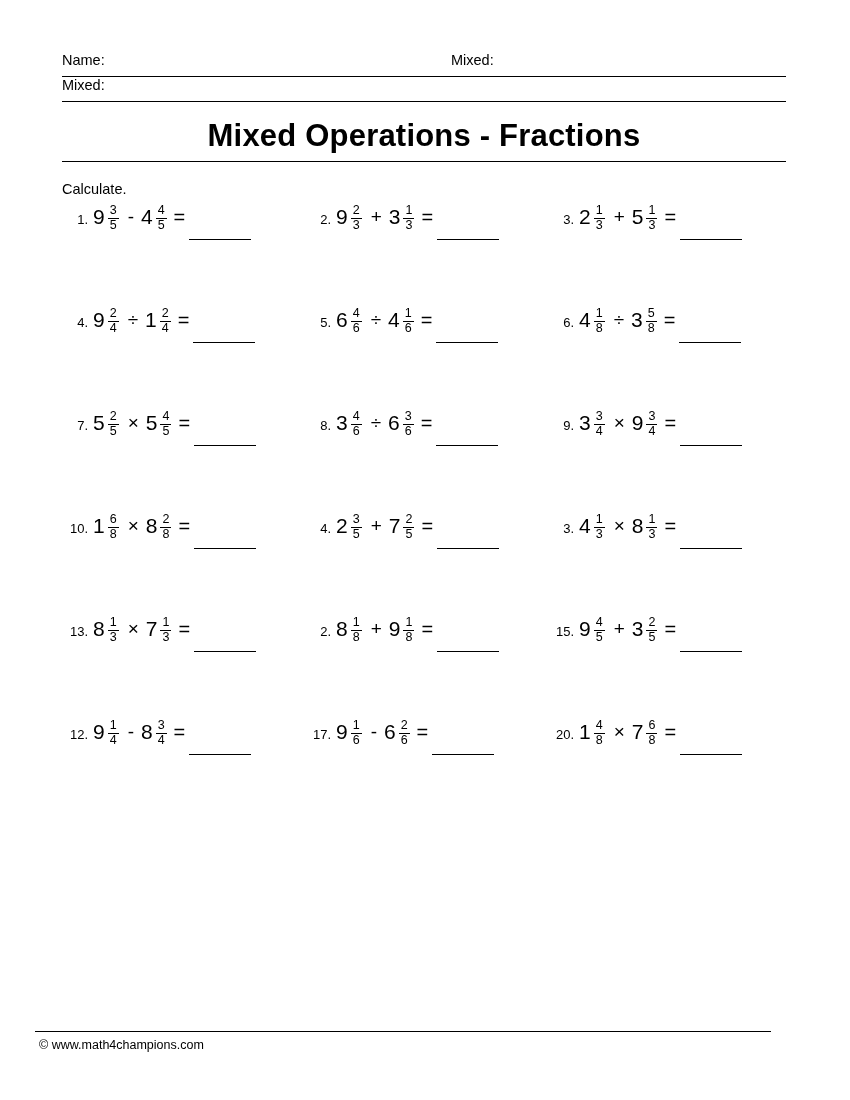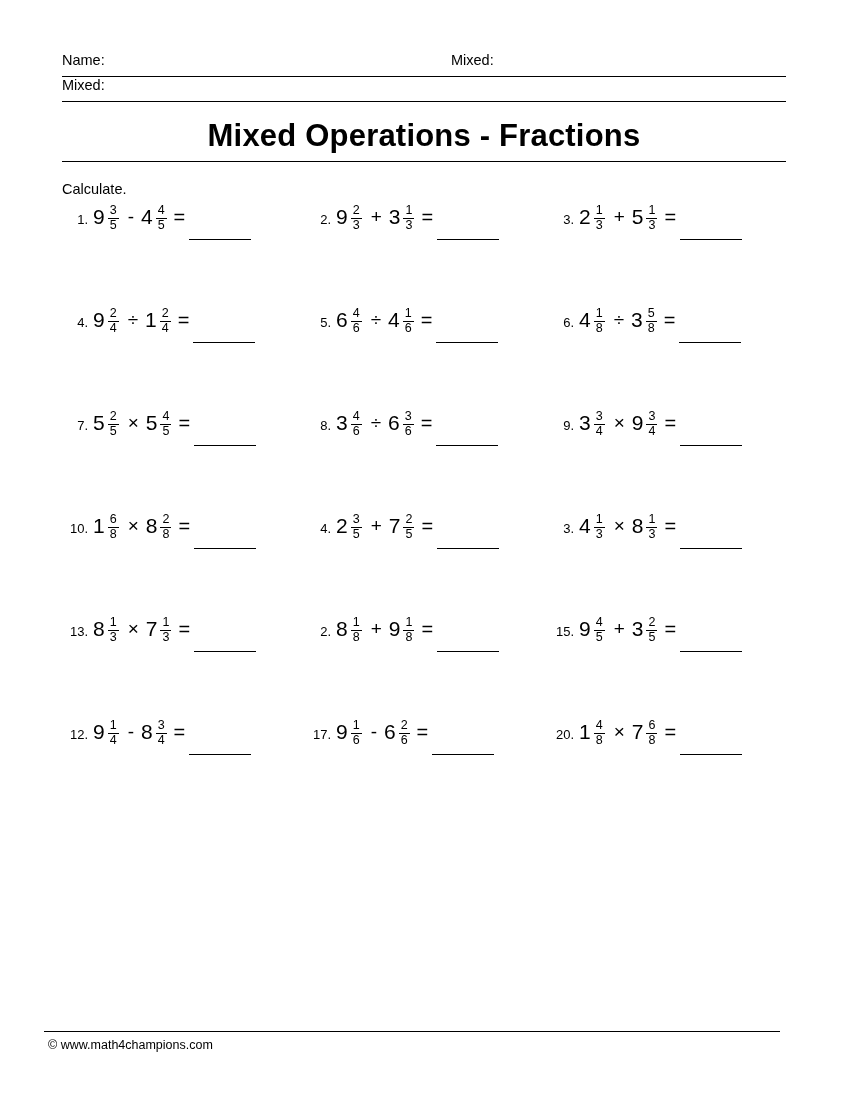--- a/index.html
+++ b/index.html
@@ -128,21 +128,21 @@
     width: 62px;
     border-bottom: 1.3px solid #000;
     height: 26px;
     position: relative;
     top: 9px;
   }
 
   
   .footer {
     position: absolute;
-    left: 44px;
+    left: 35px;
     bottom: 48px;
     width: 736px;
     margin-top: 40px;
   }
   .footer-line {
     border-top: 1.6px solid #000;
     width: 736px;
   }
   .footer-text {
     font-size: 12.5px;

